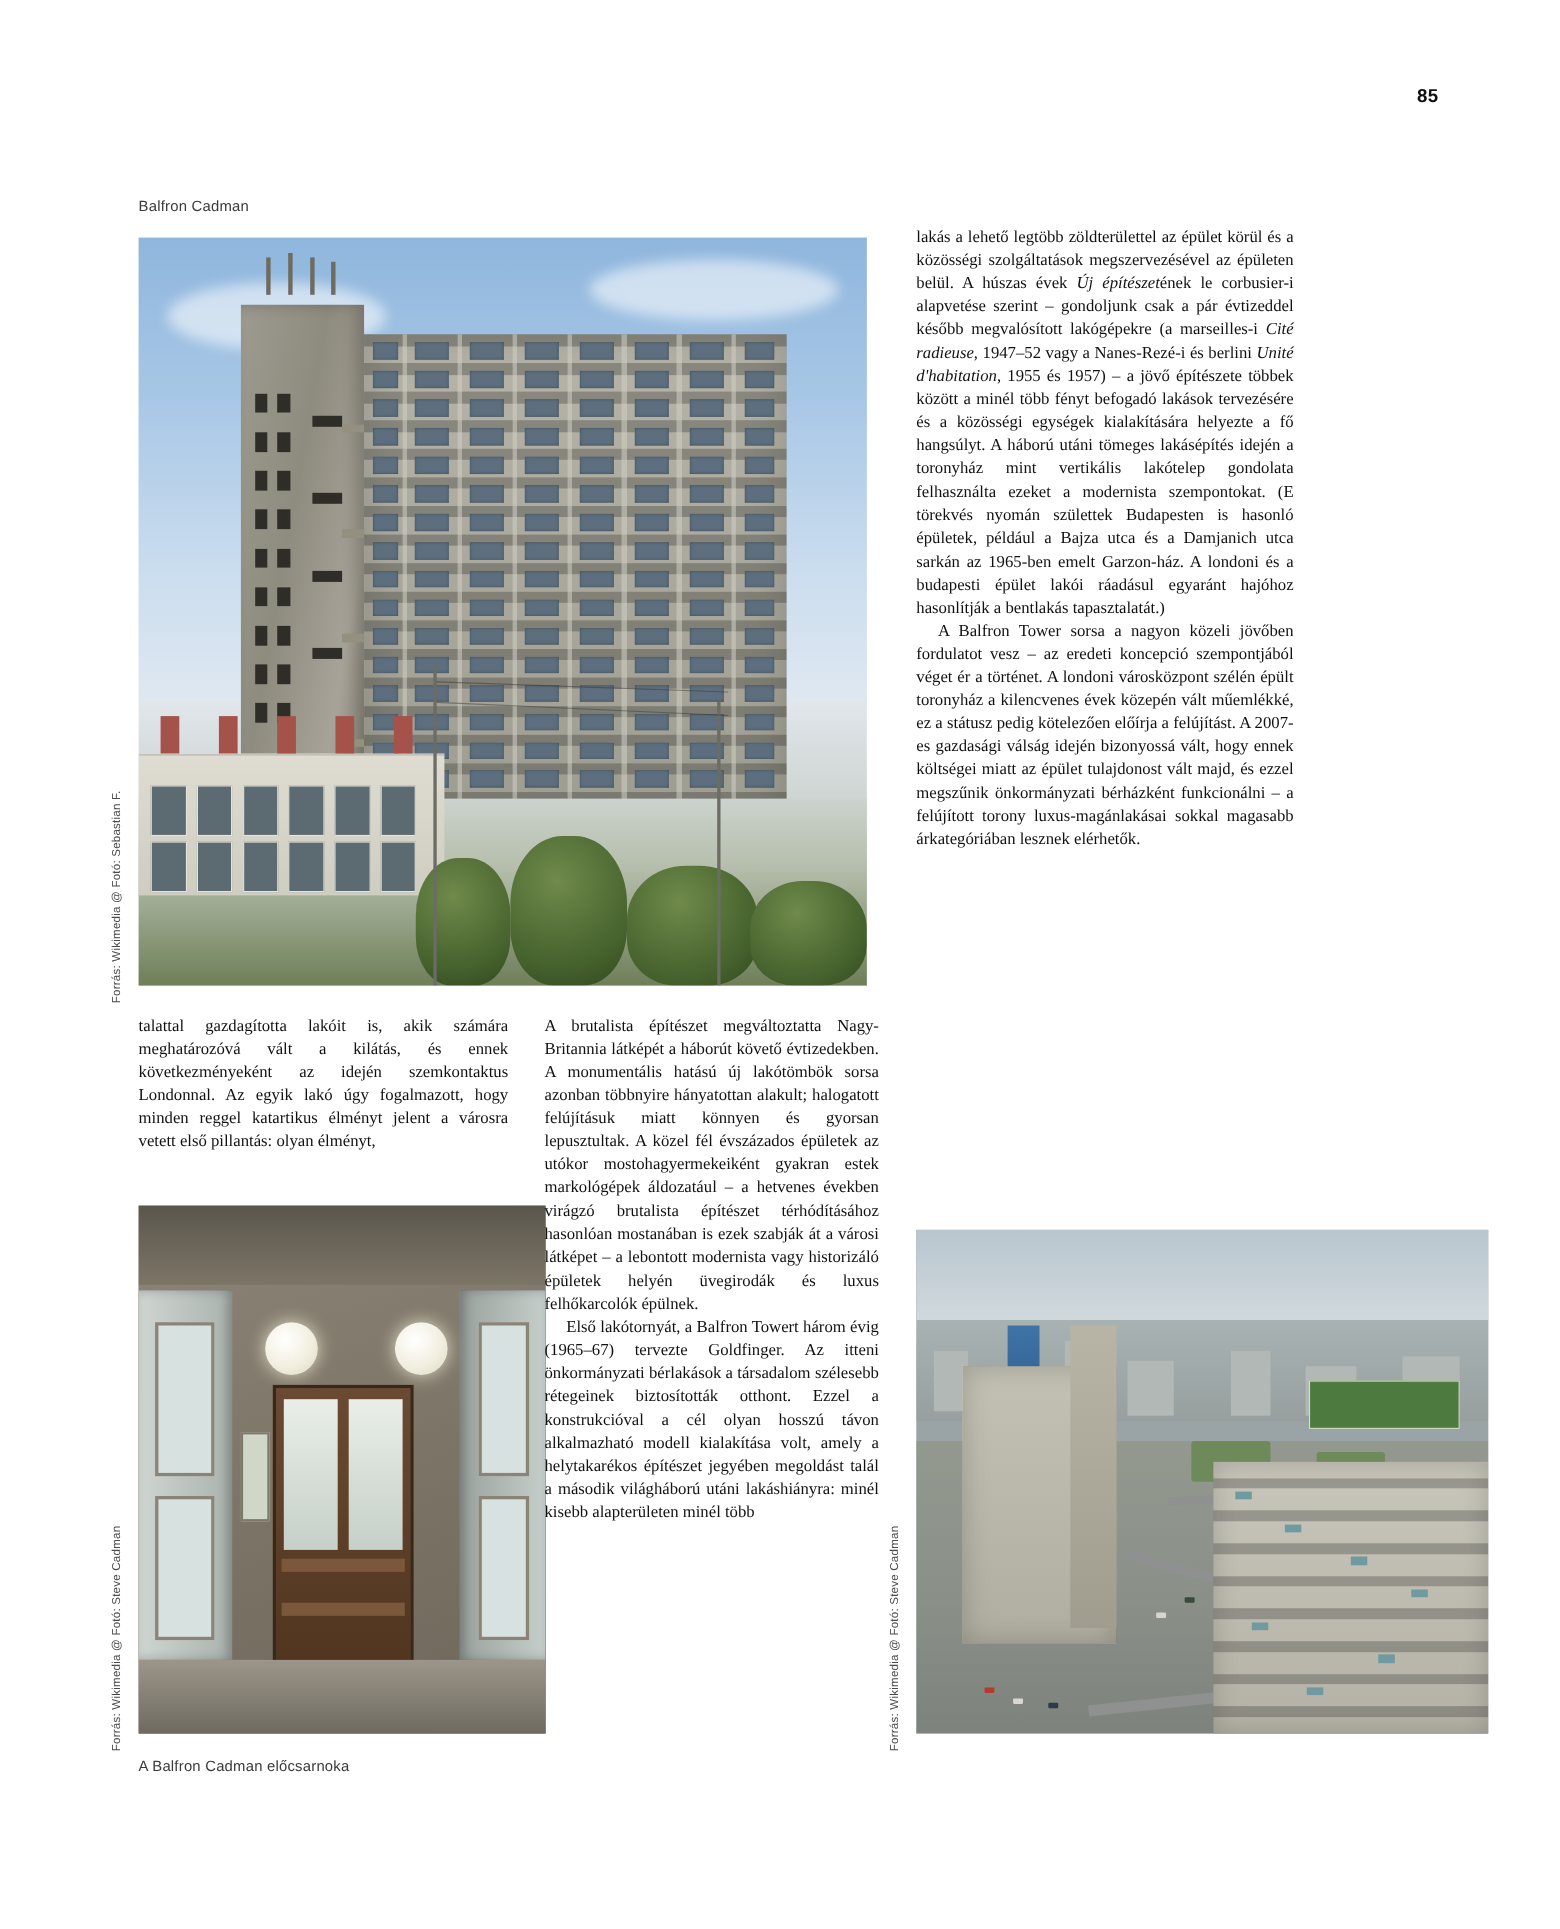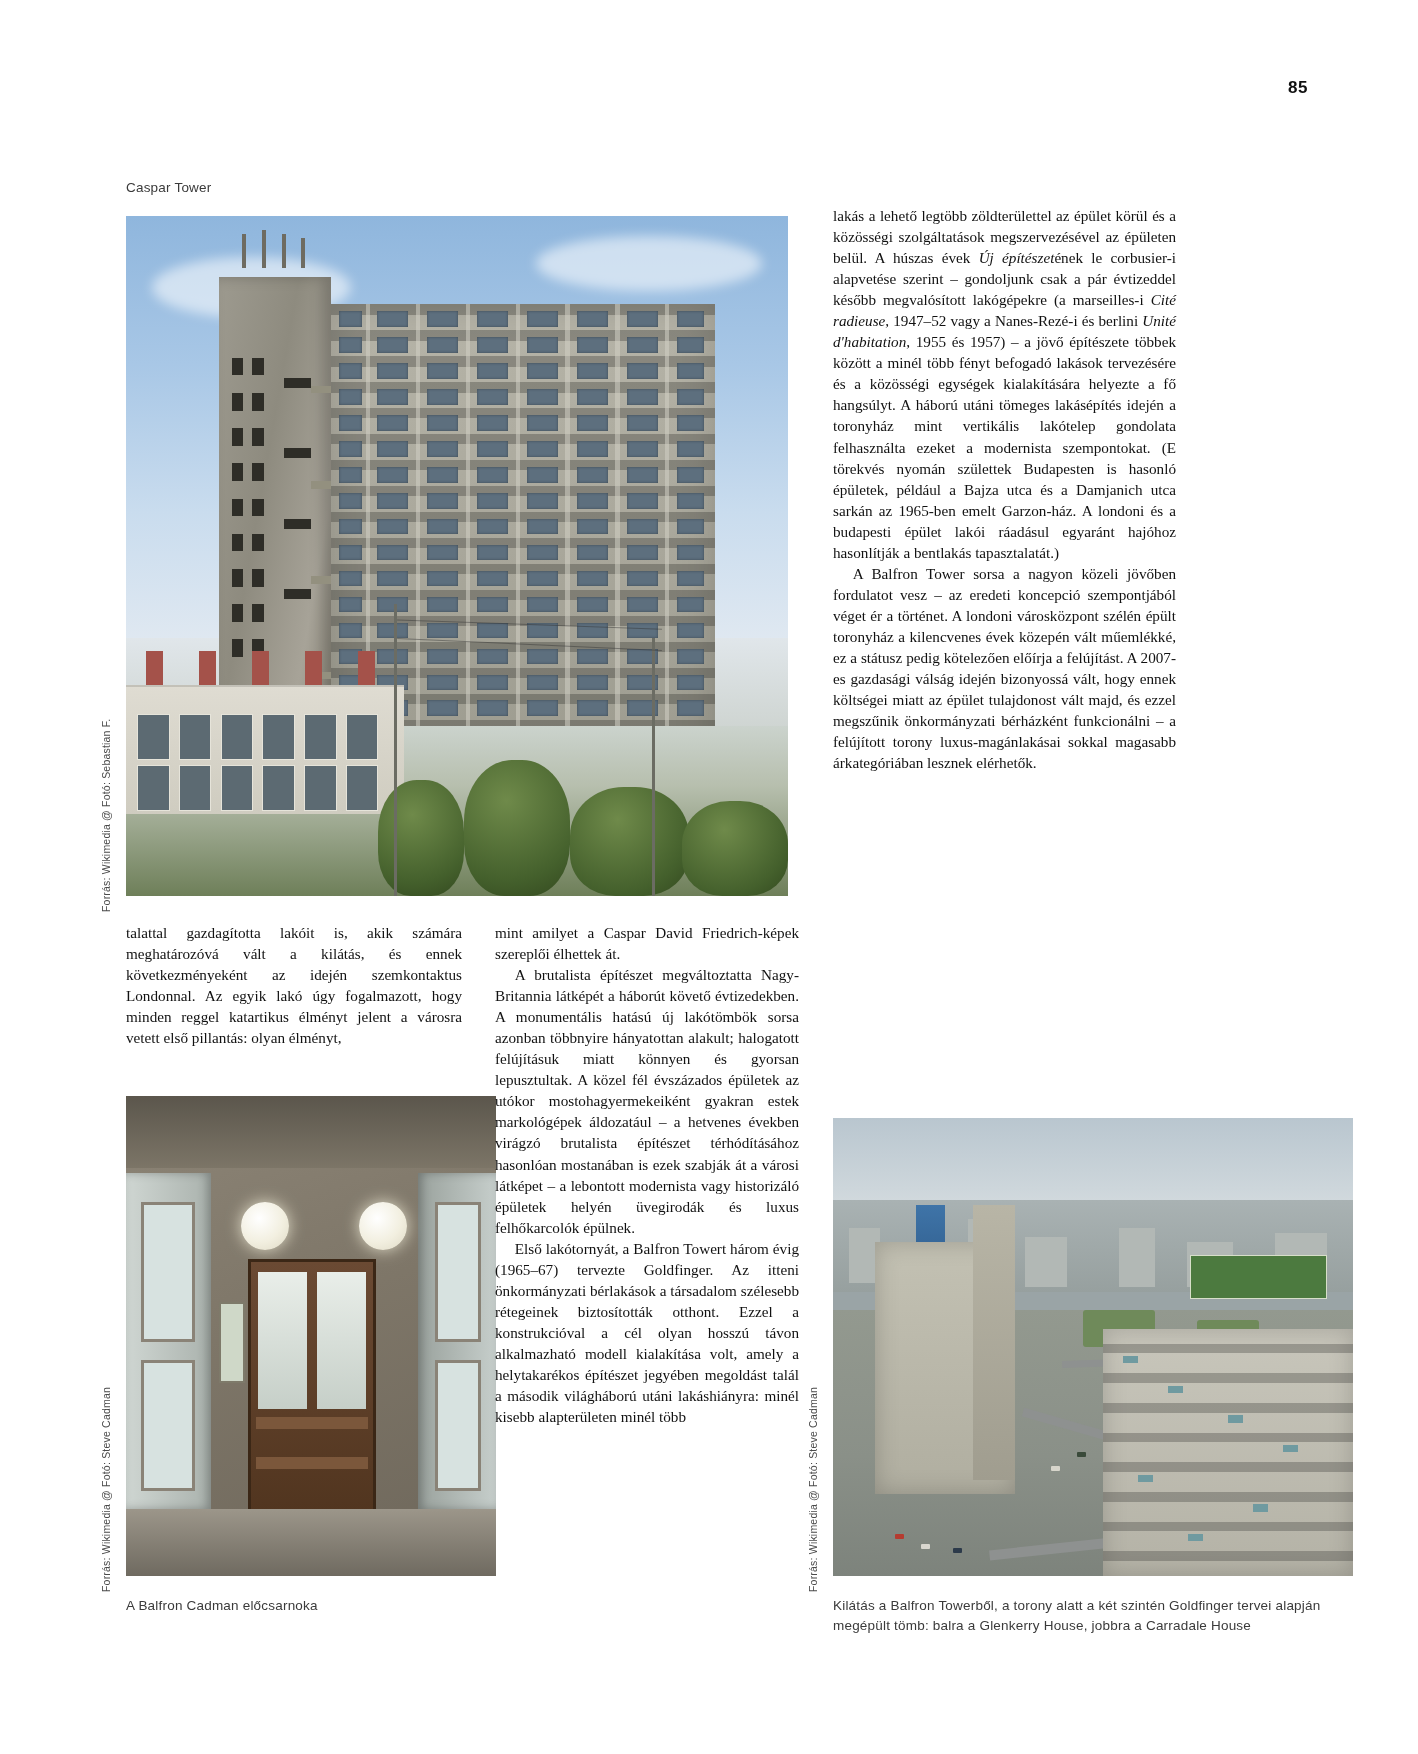--- a/index.html
+++ b/index.html
@@ -314,21 +314,21 @@
   }
   .it { font-style: italic; }
 </style>
 </head>
 <body>
 
 <div class="page">
 
   <div class="page-number">85</div>
 
-  <div class="caption caption-top">Caspar Tower</div>
+  <div class="caption caption-top">Balfron Cadman</div>
 
   <div class="img" id="img-tower">
     <div class="sky"></div>
     <div class="cloud" style="left:4%;top:6%;width:30%;height:9%;"></div>
     <div class="cloud" style="left:62%;top:3%;width:34%;height:8%;"></div>
     <div class="cloud" style="left:28%;top:16%;width:22%;height:6%;"></div>
 
     <div class="lift-mast" style="left:17.5%;top:2.6%;height:5%;"></div>
     <div class="lift-mast" style="left:20.5%;top:2.0%;height:5.6%;"></div>
     <div class="lift-mast" style="left:23.5%;top:2.6%;height:5%;"></div>
@@ -650,28 +650,26 @@
       <div class="bal" style="left:34%;top:83%;"></div>
     </div>
     <div class="car" style="left:12%;bottom:8%;background:#b53b30;"></div>
     <div class="car" style="left:17%;bottom:6%;background:#d9d7cf;"></div>
     <div class="car" style="left:23%;bottom:5%;background:#2c3a4a;"></div>
     <div class="car" style="left:42%;bottom:23%;background:#d7d5cb;"></div>
     <div class="car" style="left:47%;bottom:26%;background:#3a4a3a;"></div>
   </div>
 
   <div class="credit" style="left:819px; top:1580px;">Forrás: Wikimedia @ Fotó: Steve Cadman</div>
-  <div class="caption caption-view">Kilátás a Balfron Towerből, a torony alatt a két szintén Goldfinger tervei alapján megépült tömb: balra a Glenkerry House, jobbra a Carradale House</div>
 
   <div class="col" id="col-left">
     <p>talattal gazdagította lakóit is, akik számára meghatározóvá vált a kilátás, és ennek következményeként az idején szemkontaktus Londonnal. Az egyik lakó úgy fogalmazott, hogy minden reggel katartikus élményt jelent a városra vetett első pillantás: olyan élményt,</p>
   </div>
 
   <div class="col" id="col-mid">
-    <p>mint amilyet a Caspar David Friedrich-képek szereplői élhettek át.</p>
     <p>A brutalista építészet megváltoztatta Nagy-Britannia látképét a háborút követő évtizedekben. A monumentális hatású új lakótömbök sorsa azonban többnyire hányatottan alakult; halogatott felújításuk miatt könnyen és gyorsan lepusztultak. A közel fél évszázados épületek az utókor mostohagyermekeiként gyakran estek markológépek áldozatául – a hetvenes években virágzó brutalista építészet térhódításához hasonlóan mostanában is ezek szabják át a városi látképet – a lebontott modernista vagy historizáló épületek helyén üvegirodák és luxus felhőkarcolók épülnek.</p>
     <p>Első lakótornyát, a Balfron Towert három évig (1965–67) tervezte Goldfinger. Az itteni önkormányzati bérlakások a társadalom szélesebb rétegeinek biztosították otthont. Ezzel a konstrukcióval a cél olyan hosszú távon alkalmazható modell kialakítása volt, amely a helytakarékos építészet jegyében megoldást talál a második világháború utáni lakáshiányra: minél kisebb alapterületen minél több</p>
   </div>
 
   <div class="col" id="col-right">
     <p><span>lakás a lehető legtöbb zöldterülettel az épület körül és a közösségi szolgáltatások megszervezésével az épületen belül. A húszas évek </span><span class="it">Új építészet</span><span>ének le corbusier-i alapvetése szerint – gondoljunk csak a pár évtizeddel később megvalósított lakógépekre (a marseilles-i </span><span class="it">Cité radieuse</span><span>, 1947–52 vagy a Nanes-Rezé-i és berlini </span><span class="it">Unité d'habitation</span><span>, 1955 és 1957) – a jövő építészete többek között a minél több fényt befogadó lakások tervezésére és a közösségi egységek kialakítására helyezte a fő hangsúlyt. A háború utáni tömeges lakásépítés idején a toronyház mint vertikális lakótelep gondolata felhasználta ezeket a modernista szempontokat. (E törekvés nyomán születtek Budapesten is hasonló épületek, például a Bajza utca és a Damjanich utca sarkán az 1965-ben emelt Garzon-ház. A londoni és a budapesti épület lakói ráadásul egyaránt hajóhoz hasonlítják a bentlakás tapasztalatát.)</span></p>
     <p>A Balfron Tower sorsa a nagyon közeli jövőben fordulatot vesz – az eredeti koncepció szempontjából véget ér a történet. A londoni városközpont szélén épült toronyház a kilencvenes évek közepén vált műemlékké, ez a státusz pedig kötelezően előírja a felújítást. A 2007-es gazdasági válság idején bizonyossá vált, hogy ennek költségei miatt az épület tulajdonost vált majd, és ezzel megszűnik önkormányzati bérházként funkcionálni – a felújított torony luxus-magánlakásai sokkal magasabb árkategóriában lesznek elérhetők.</p>
   </div>
 
 </div>

